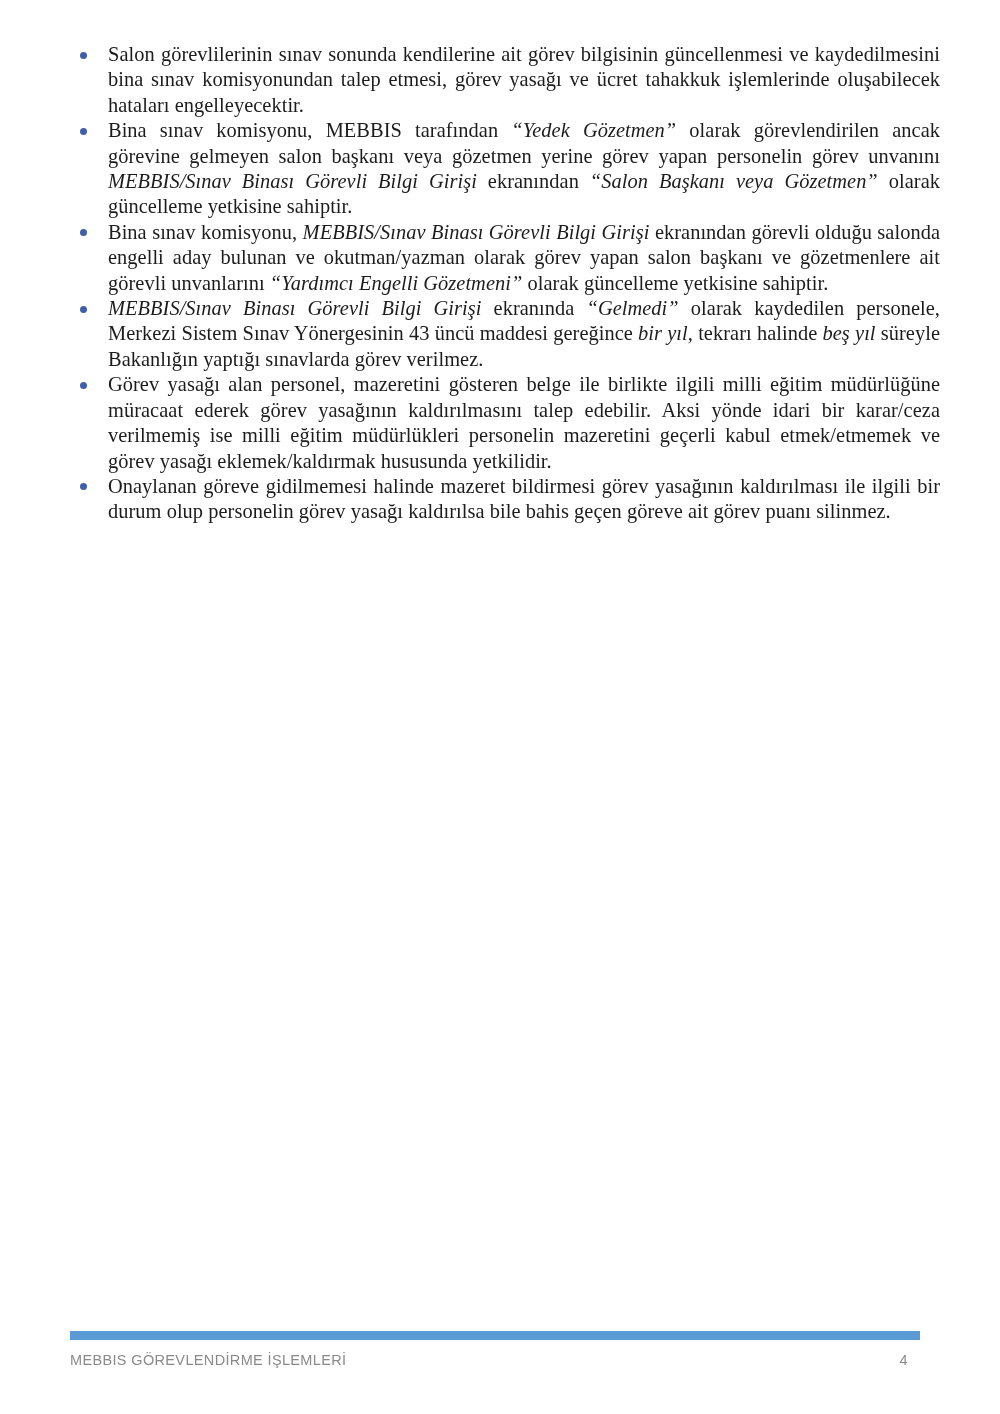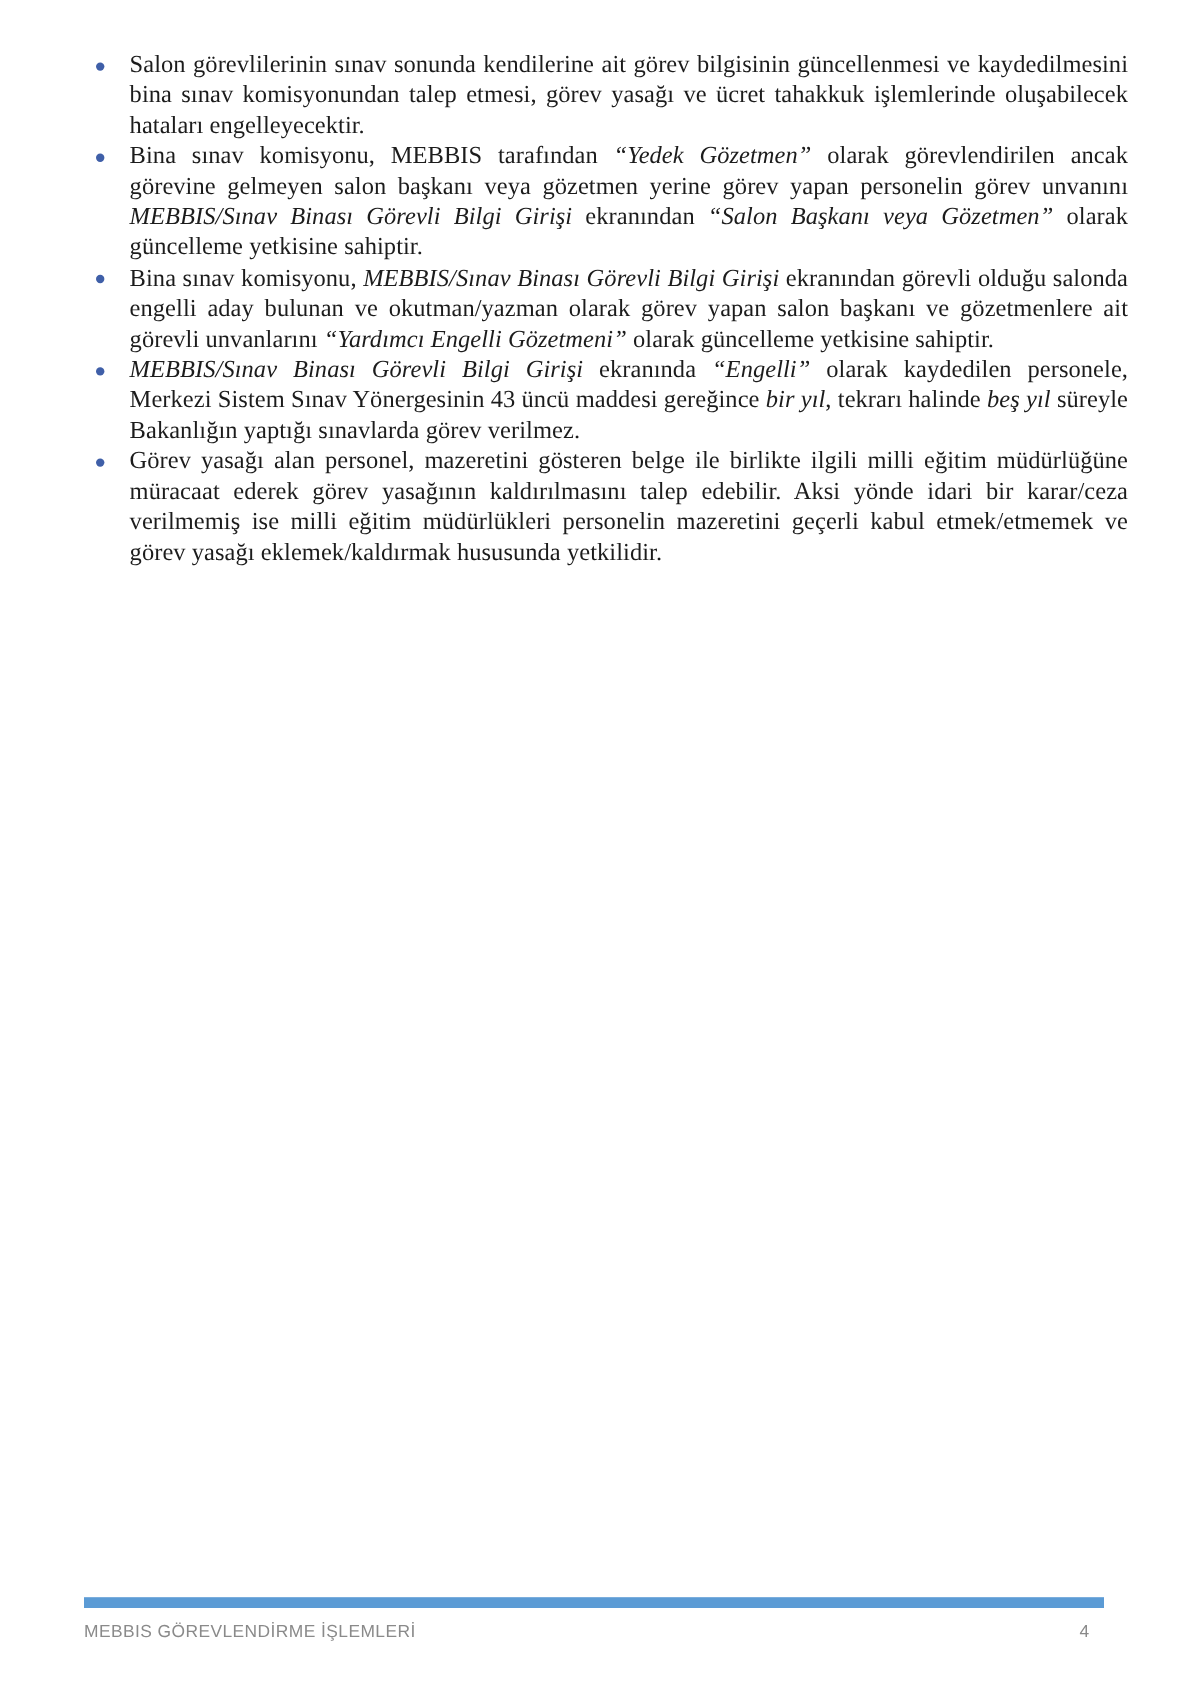--- a/index.html
+++ b/index.html
@@ -84,22 +84,23 @@
 </head>
 <body>
 
 <div class="page">
 
   <div class="content">
     <ul class="bullets">
       <li class="bullet-item" style="text-align-last: left;">Salon görevlilerinin sınav sonunda kendilerine ait görev bilgisinin güncellenmesi ve kaydedilmesini bina sınav komisyonundan talep etmesi, görev yasağı ve ücret tahakkuk işlemlerinde oluşabilecek hataları engelleyecektir.</li>
       <li class="bullet-item" style="text-align-last: left;">Bina sınav komisyonu, MEBBIS tarafından <span class="bi">“Yedek Gözetmen”</span> olarak görevlendirilen ancak görevine gelmeyen salon başkanı veya gözetmen yerine görev yapan personelin görev unvanını <span class="bi">MEBBIS/Sınav Binası Görevli Bilgi Girişi</span> ekranından <span class="bi">“Salon Başkanı veya Gözetmen”</span> olarak güncelleme yetkisine sahiptir.</li>
       <li class="bullet-item" style="text-align-last: left;">Bina sınav komisyonu, <span class="bi">MEBBIS/Sınav Binası Görevli Bilgi Girişi</span> ekranından görevli olduğu salonda engelli aday bulunan ve okutman/yazman olarak görev yapan salon başkanı ve gözetmenlere ait görevli unvanlarını <span class="bi">“Yardımcı Engelli Gözetmeni”</span> olarak güncelleme yetkisine sahiptir.</li>
-      <li class="bullet-item" style="text-align-last: left;"><span class="bi">MEBBIS/Sınav Binası Görevli Bilgi Girişi</span> ekranında <span class="bi">“Engelli”</span> olarak kaydedilen personele, Merkezi Sistem Sınav Yönergesinin 43 üncü maddesi gereğince <span class="bi">bir yıl</span>, tekrarı halinde <span class="bi">beş yıl</span> süreyle Bakanlığın yaptığı sınavlarda görev verilmez.</li>
+      <li class="bullet-item" style="text-align-last: left;"><span class="bi">MEBBIS/Sınav Binası Görevli Bilgi Girişi</span> ekranında <span class="bi">“Gelmedi”</span> olarak kaydedilen personele, Merkezi Sistem Sınav Yönergesinin 43 üncü maddesi gereğince <span class="bi">bir yıl</span>, tekrarı halinde <span class="bi">beş yıl</span> süreyle Bakanlığın yaptığı sınavlarda görev verilmez.</li>
       <li class="bullet-item" style="text-align-last: left;">Görev yasağı alan personel, mazeretini gösteren belge ile birlikte ilgili milli eğitim müdürlüğüne müracaat ederek görev yasağının kaldırılmasını talep edebilir. Aksi yönde idari bir karar/ceza verilmemiş ise milli eğitim müdürlükleri personelin mazeretini geçerli kabul etmek/etmemek ve görev yasağı eklemek/kaldırmak hususunda yetkilidir.</li>
+      <li class="bullet-item" style="text-align-last: left;">Onaylanan göreve gidilmemesi halinde mazeret bildirmesi görev yasağının kaldırılması ile ilgili bir durum olup personelin görev yasağı kaldırılsa bile bahis geçen göreve ait görev puanı silinmez.</li>
     </ul>
   </div>
 
   <div class="footer-bar"></div>
 
   <div class="footer-row">
     <span class="footer-title">MEBBIS GÖREVLENDİRME İŞLEMLERİ</span>
     <span class="footer-page">4</span>
   </div>
 

